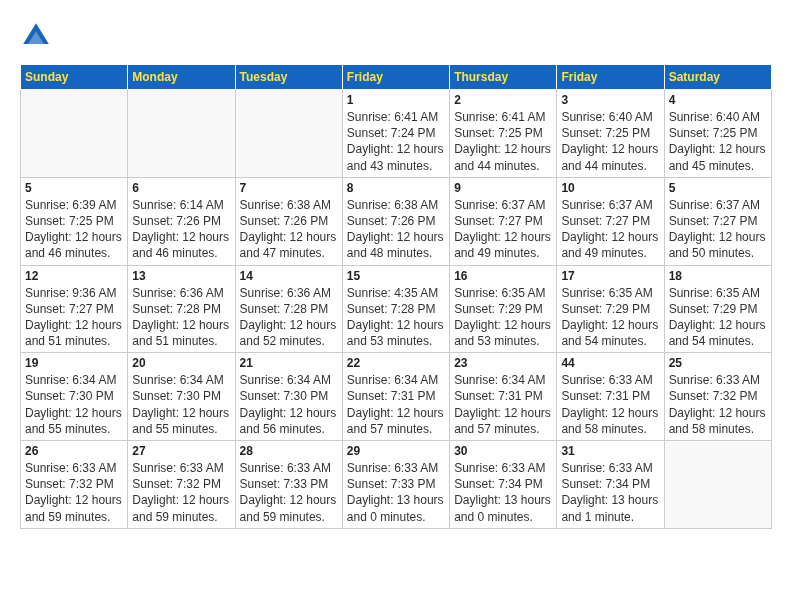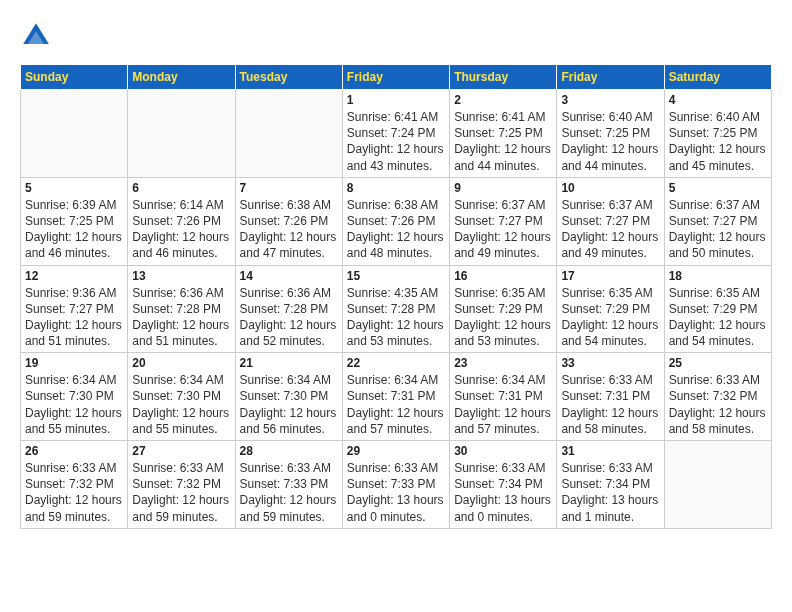--- a/index.html
+++ b/index.html
@@ -295,21 +295,21 @@
 and 57 minutes.</div>
           </td>
           <td>
             <span class="day-num">23</span>
             <div class="day-info">Sunrise: 6:34 AM
 Sunset: 7:31 PM
 Daylight: 12 hours
 and 57 minutes.</div>
           </td>
           <td>
-            <span class="day-num">33</span>
+            <span class="day-num">44</span>
             <div class="day-info">Sunrise: 6:33 AM
 Sunset: 7:31 PM
 Daylight: 12 hours
 and 58 minutes.</div>
           </td>
           <td>
             <span class="day-num">25</span>
             <div class="day-info">Sunrise: 6:33 AM
 Sunset: 7:32 PM
 Daylight: 12 hours

